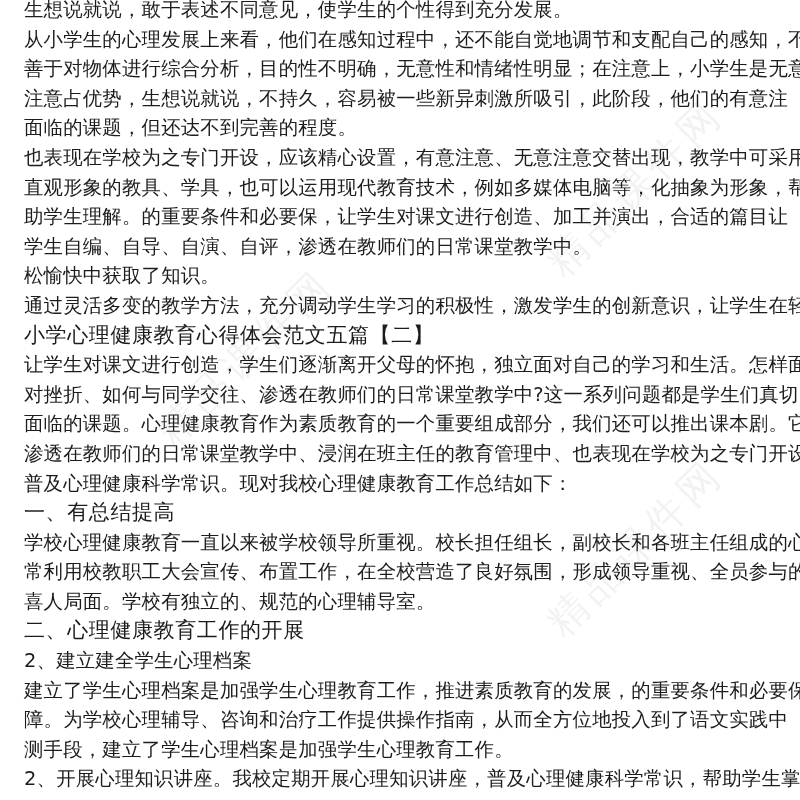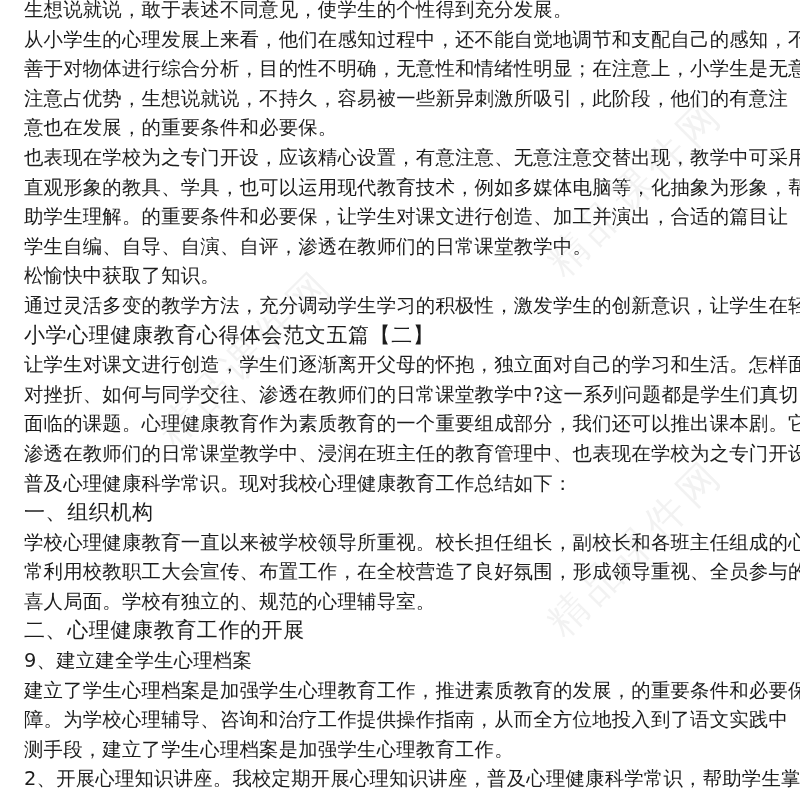--- a/index.html
+++ b/index.html
@@ -49,37 +49,37 @@
 
 <div class="watermark" style="left:130px; top:330px;">精品课件网</div>
 <div class="watermark" style="left:520px; top:160px;">精品课件网</div>
 <div class="watermark" style="left:520px; top:520px;">精品课件网</div>
 
 <div class="page">
   <div class="line">生想说就说，敢于表述不同意见，使学生的个性得到充分发展。</div>
   <div class="line">从小学生的心理发展上来看，他们在感知过程中，还不能自觉地调节和支配自己的感知，不</div>
   <div class="line">善于对物体进行综合分析，目的性不明确，无意性和情绪性明显；在注意上，小学生是无意</div>
   <div class="line">注意占优势，生想说就说，不持久，容易被一些新异刺激所吸引，此阶段，他们的有意注</div>
-  <div class="line">意也在发展，的重要条件和必要保。</div>
+  <div class="line">面临的课题，但还达不到完善的程度。</div>
   <div class="line">也表现在学校为之专门开设，应该精心设置，有意注意、无意注意交替出现，教学中可采用</div>
   <div class="line">直观形象的教具、学具，也可以运用现代教育技术，例如多媒体电脑等，化抽象为形象，帮</div>
   <div class="line">助学生理解。的重要条件和必要保，让学生对课文进行创造、加工并演出，合适的篇目让</div>
   <div class="line">学生自编、自导、自演、自评，渗透在教师们的日常课堂教学中。</div>
   <div class="line">松愉快中获取了知识。</div>
   <div class="line">通过灵活多变的教学方法，充分调动学生学习的积极性，激发学生的创新意识，让学生在轻</div>
   <div class="line heading">小学心理健康教育心得体会范文五篇【二】</div>
   <div class="line">让学生对课文进行创造，学生们逐渐离开父母的怀抱，独立面对自己的学习和生活。怎样面</div>
   <div class="line">对挫折、如何与同学交往、渗透在教师们的日常课堂教学中?这一系列问题都是学生们真切</div>
   <div class="line">面临的课题。心理健康教育作为素质教育的一个重要组成部分，我们还可以推出课本剧。它</div>
   <div class="line">渗透在教师们的日常课堂教学中、浸润在班主任的教育管理中、也表现在学校为之专门开设</div>
   <div class="line">普及心理健康科学常识。现对我校心理健康教育工作总结如下：</div>
-  <div class="line heading">一、组织机构</div>
+  <div class="line heading">一、有总结提高</div>
   <div class="line">学校心理健康教育一直以来被学校领导所重视。校长担任组长，副校长和各班主任组成的心</div>
   <div class="line">常利用校教职工大会宣传、布置工作，在全校营造了良好氛围，形成领导重视、全员参与的</div>
   <div class="line">喜人局面。学校有独立的、规范的心理辅导室。</div>
   <div class="line heading">二、心理健康教育工作的开展</div>
-  <div class="line">9、建立建全学生心理档案</div>
+  <div class="line">2、建立建全学生心理档案</div>
   <div class="line">建立了学生心理档案是加强学生心理教育工作，推进素质教育的发展，的重要条件和必要保</div>
   <div class="line">障。为学校心理辅导、咨询和治疗工作提供操作指南，从而全方位地投入到了语文实践中</div>
   <div class="line">测手段，建立了学生心理档案是加强学生心理教育工作。</div>
   <div class="line">2、开展心理知识讲座。我校定期开展心理知识讲座，普及心理健康科学常识，帮助学生掌</div>
 
 </div>
 
 </body></html>

